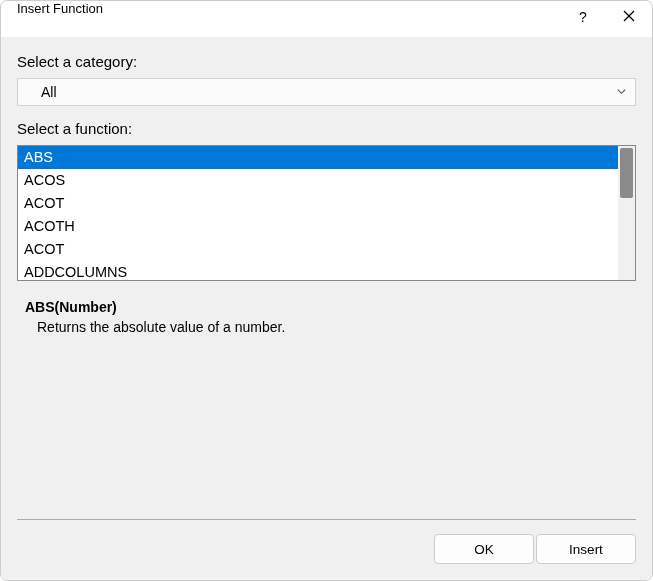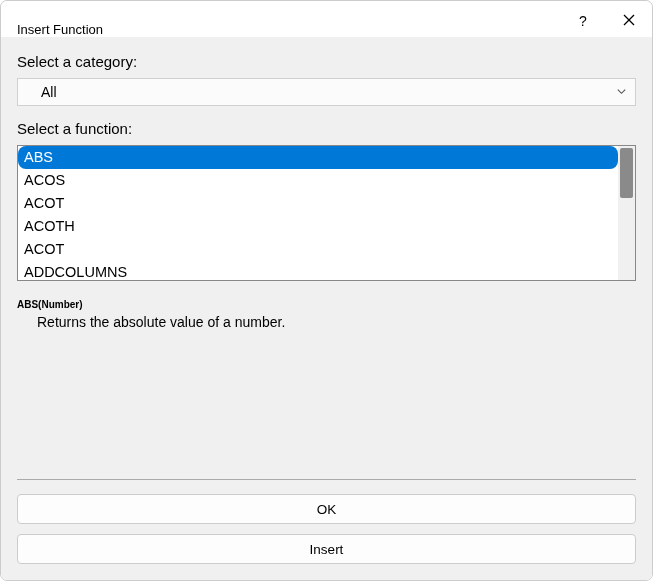--- a/index.html
+++ b/index.html
@@ -11,21 +11,21 @@
       height: 581px;
       overflow: hidden;
       border: 1px solid #ccc;
       border-radius: 7px;
       display: flex;
       flex-direction: column;
       color: #000;
     }
     .titlebar {
       display: flex;
-      align-items: flex-end;
+      align-items: flex-start;
       height: 36px;
       padding: 0 0 0 16px;
       background: #fff;
       border-top-left-radius: 7px;
       border-top-right-radius: 7px;
     }
     .titlebar .title {
       flex: 1;
       font-size: 13px;
     }
@@ -83,57 +83,56 @@
     .function-list .item {
       font-size: 14.5px;
       padding: 1px 6px;
       line-height: 21px;
       cursor: pointer;
       white-space: nowrap;
     }
     .function-list .item.selected {
       background: #0078d7;
       color: #fff;
-      border-radius: 8px;
     }
     .scrollbar {
       width: 17px;
       background: #f0f0f0;
       position: relative;
     }
     .scrollbar .thumb {
       position: absolute;
       top: 2px;
       left: 2px;
       right: 2px;
       height: 50px;
       background: #8a8a8a;
       border-radius: 2px;
     }
     .desc-signature {
       font-weight: 700;
-      font-size: 10px;
+      font-size: 14px;
       margin-bottom: 4px;
+      margin-left: 8px;
     }
     .desc-text {
       font-size: 14px;
       margin-left: 20px;
     }
     .spacer { flex: 1; }
     .divider {
       border: none;
       border-top: 1px solid #aaa;
       margin: 0;
     }
     .button-row {
       display: flex;
       justify-content: flex-end;
-      gap: 10px;
+      gap: 2px;
       padding: 14px 0 16px 0;
-      flex-direction: column;
     }
     .btn {
       min-width: 100px;
       height: 30px;
       border: 1px solid #ccc;
       background: #fdfdfd;
       border-radius: 4px;
       font-size: 13.5px;
       cursor: pointer;
       display: flex;

